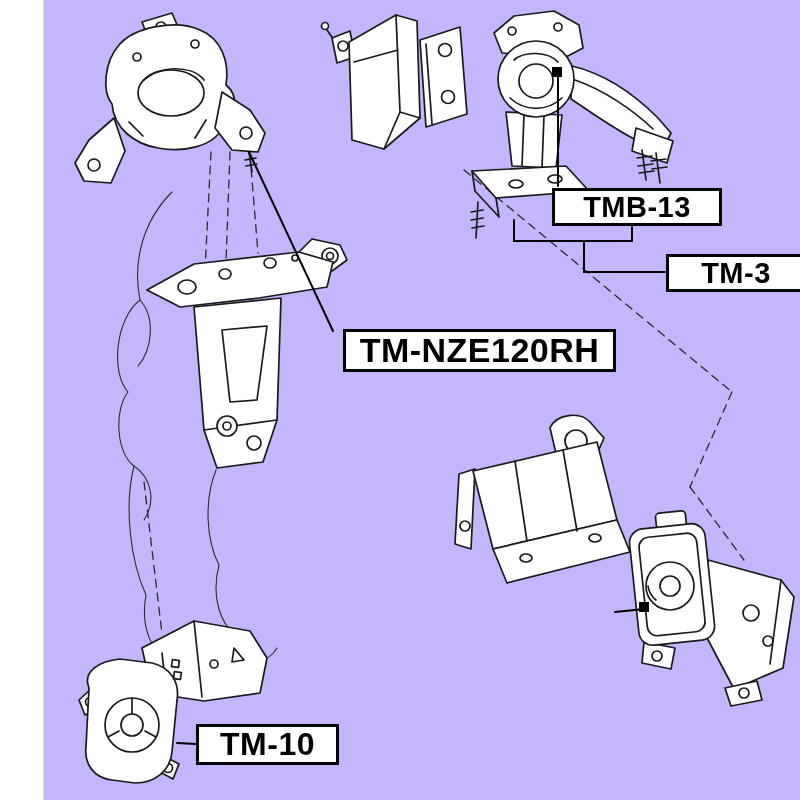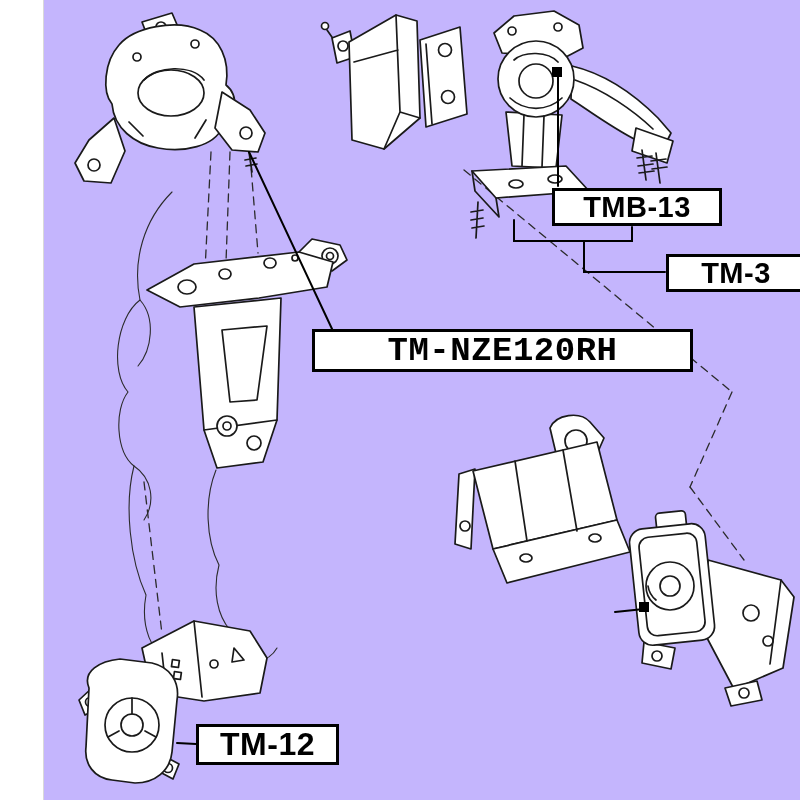--- a/index.html
+++ b/index.html
@@ -189,18 +189,18 @@
       <path d="M152,744 L133,743"></path>
     </g>
     <rect x="508" y="67" width="10" height="10" fill="#000000"></rect>
     <rect x="595" y="602" width="10" height="10" fill="#000000"></rect>
   </svg>
 
   <div class="plabel" style="left:508px;top:188px;width:170px;height:38px;font-size:29px;">TMB-13</div>
 
   <div class="plabel" style="left:622px;top:254px;width:140px;height:38px;font-size:29px;">TM-3</div>
 
-  <div class="plabel" style="left:268px;top:329px;width:381px;height:43px;font-size:34px;font-family:Liberation Mono, monospace;">TM-NZE120RH</div>
-
-
-  <div class="plabel" style="left:152px;top:724px;width:143px;height:41px;font-size:32px;">TM-12</div>
+  <div class="plabel" style="left:299px;top:329px;width:273px;height:43px;font-size:34px;">TM-NZE120RH</div>
+
+
+  <div class="plabel" style="left:152px;top:724px;width:143px;height:41px;font-size:32px;">TM-10</div>
 
 </div>
 
 </body></html>

